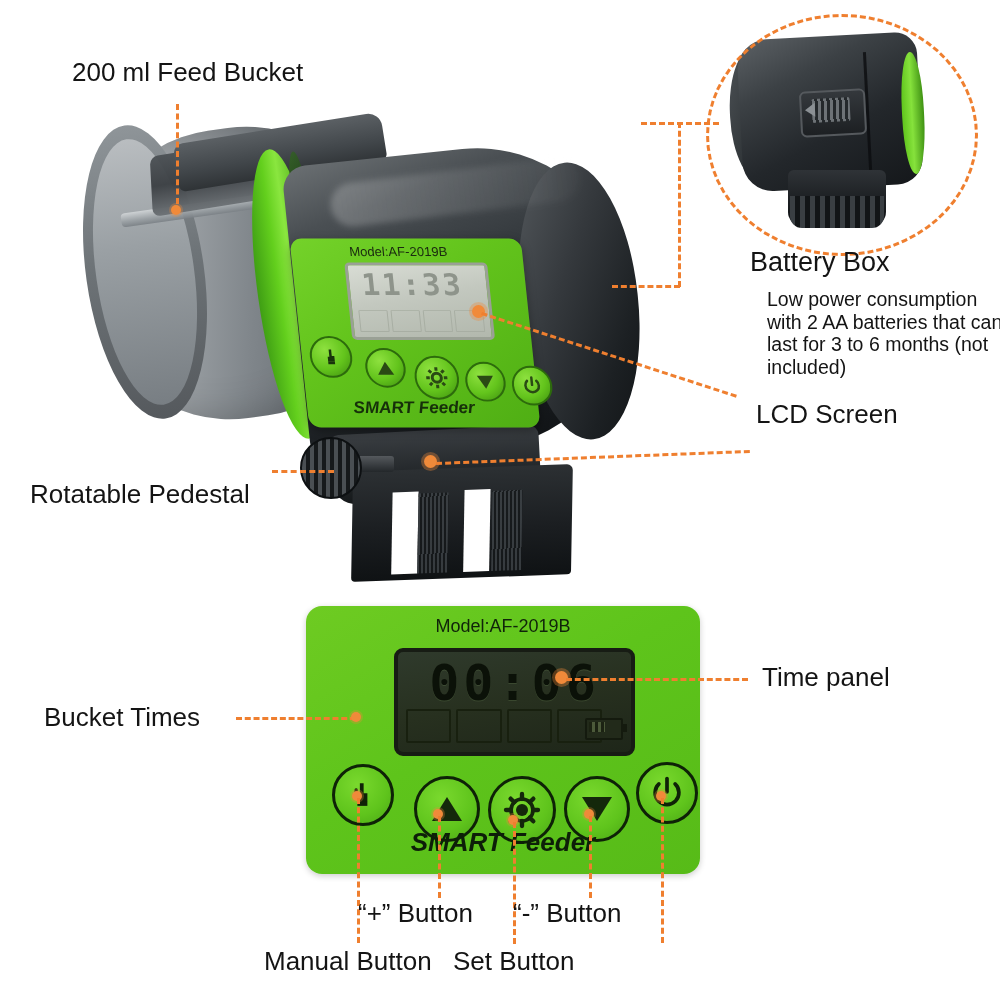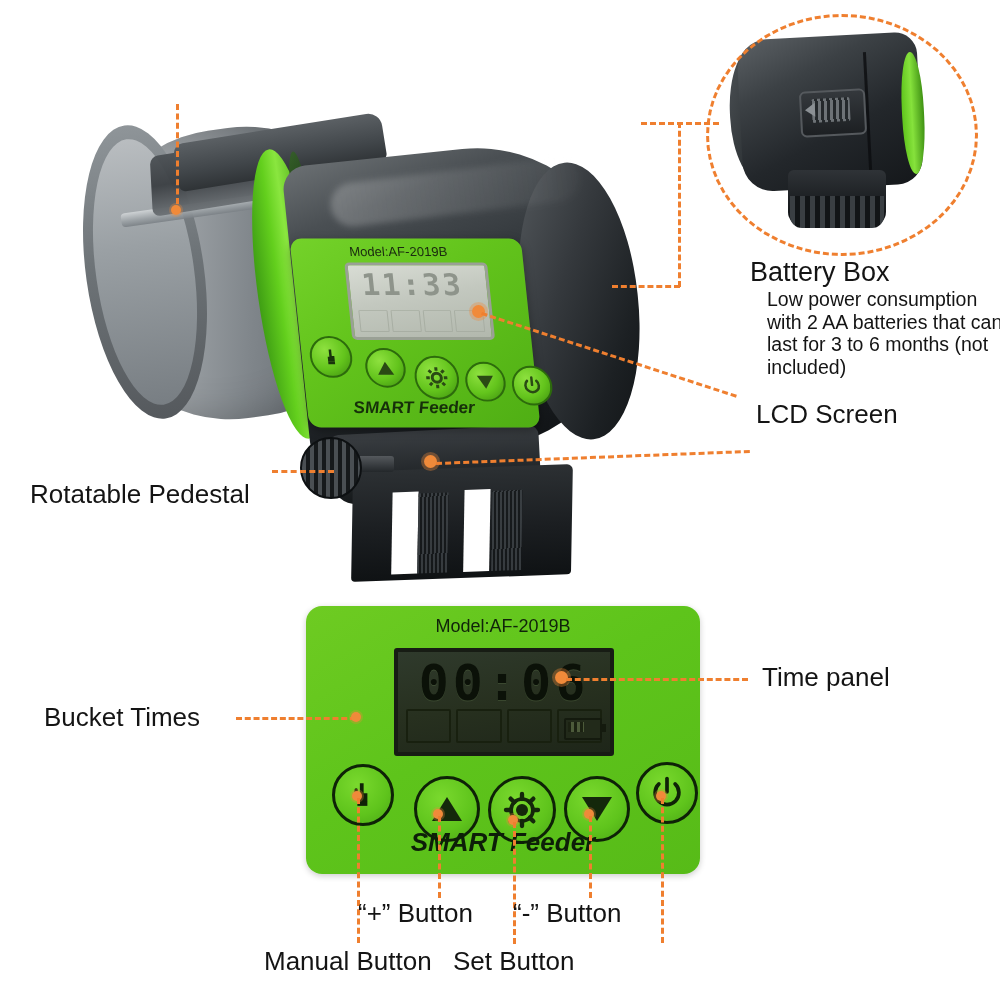--- a/index.html
+++ b/index.html
@@ -373,22 +373,23 @@
     font-size: 18px;
     color: #10240a;
     font-family: "Liberation Sans", sans-serif;
   }
   .lcd-big {
     position: absolute;
     left: 88px; top: 42px;
     width: 212px; height: 100px;
     background: linear-gradient(170deg,#2f3a2c 0%,#27301f 50%,#1e2619 100%);
     border: 4px solid #171c14;
-    border-radius: 3px;
+    border-radius: 9px;
     overflow: hidden;
+    padding-left: 21px;
   }
   .seg-time {
     position: absolute;
     left: 0; top: 2px;
     width: 100%;
     text-align: center;
     font-family: "DejaVu Sans Mono", monospace;
     font-size: 50px;
     font-weight: bold;
     letter-spacing: 4px;
@@ -577,27 +578,28 @@
   <div class="lead-h" style="left:612px; top:285px; width:68px;"></div>
 
   <div class="dot" style="left:472px; top:305px;"></div>
   <div class="lead-rot" style="left:482px; top:312px; width:268px; transform: rotate(18deg);"></div>
 
   <div class="dot" style="left:424px; top:455px;"></div>
   <div class="lead-rot" style="left:436px; top:462px; width:314px; transform: rotate(-2.2deg);"></div>
 
   <div class="lead-h" style="left:272px; top:470px; width:62px;"></div>
 
+  <div class="anno big" style="left:72px; top:58px;">200 ml Feed Bucket</div>
 
   <div class="anno big" style="left:30px; top:480px;">Rotatable Pedestal</div>
 
   <div class="anno big" style="left:756px; top:400px;">LCD Screen</div>
 
 
-  <div class="anno" style="left:750px; top:258px; font-size:27px;">Battery Box</div>
+  <div class="anno" style="left:750px; top:248px; font-size:27px;">Battery Box</div>
   <div class="anno small wrap" style="left:750px; top:288px; width:246px;">Low power consumption with 2 AA batteries that can last for 3 to 6 months (not included)</div>
 
   <div class="panel-big">
 
     <div class="model-big">Model:AF-2019B</div>
 
     <div class="lcd-big">
       <div class="seg-time">00:06</div>
       <div class="feed-boxes">
         <div class="fb"></div>

